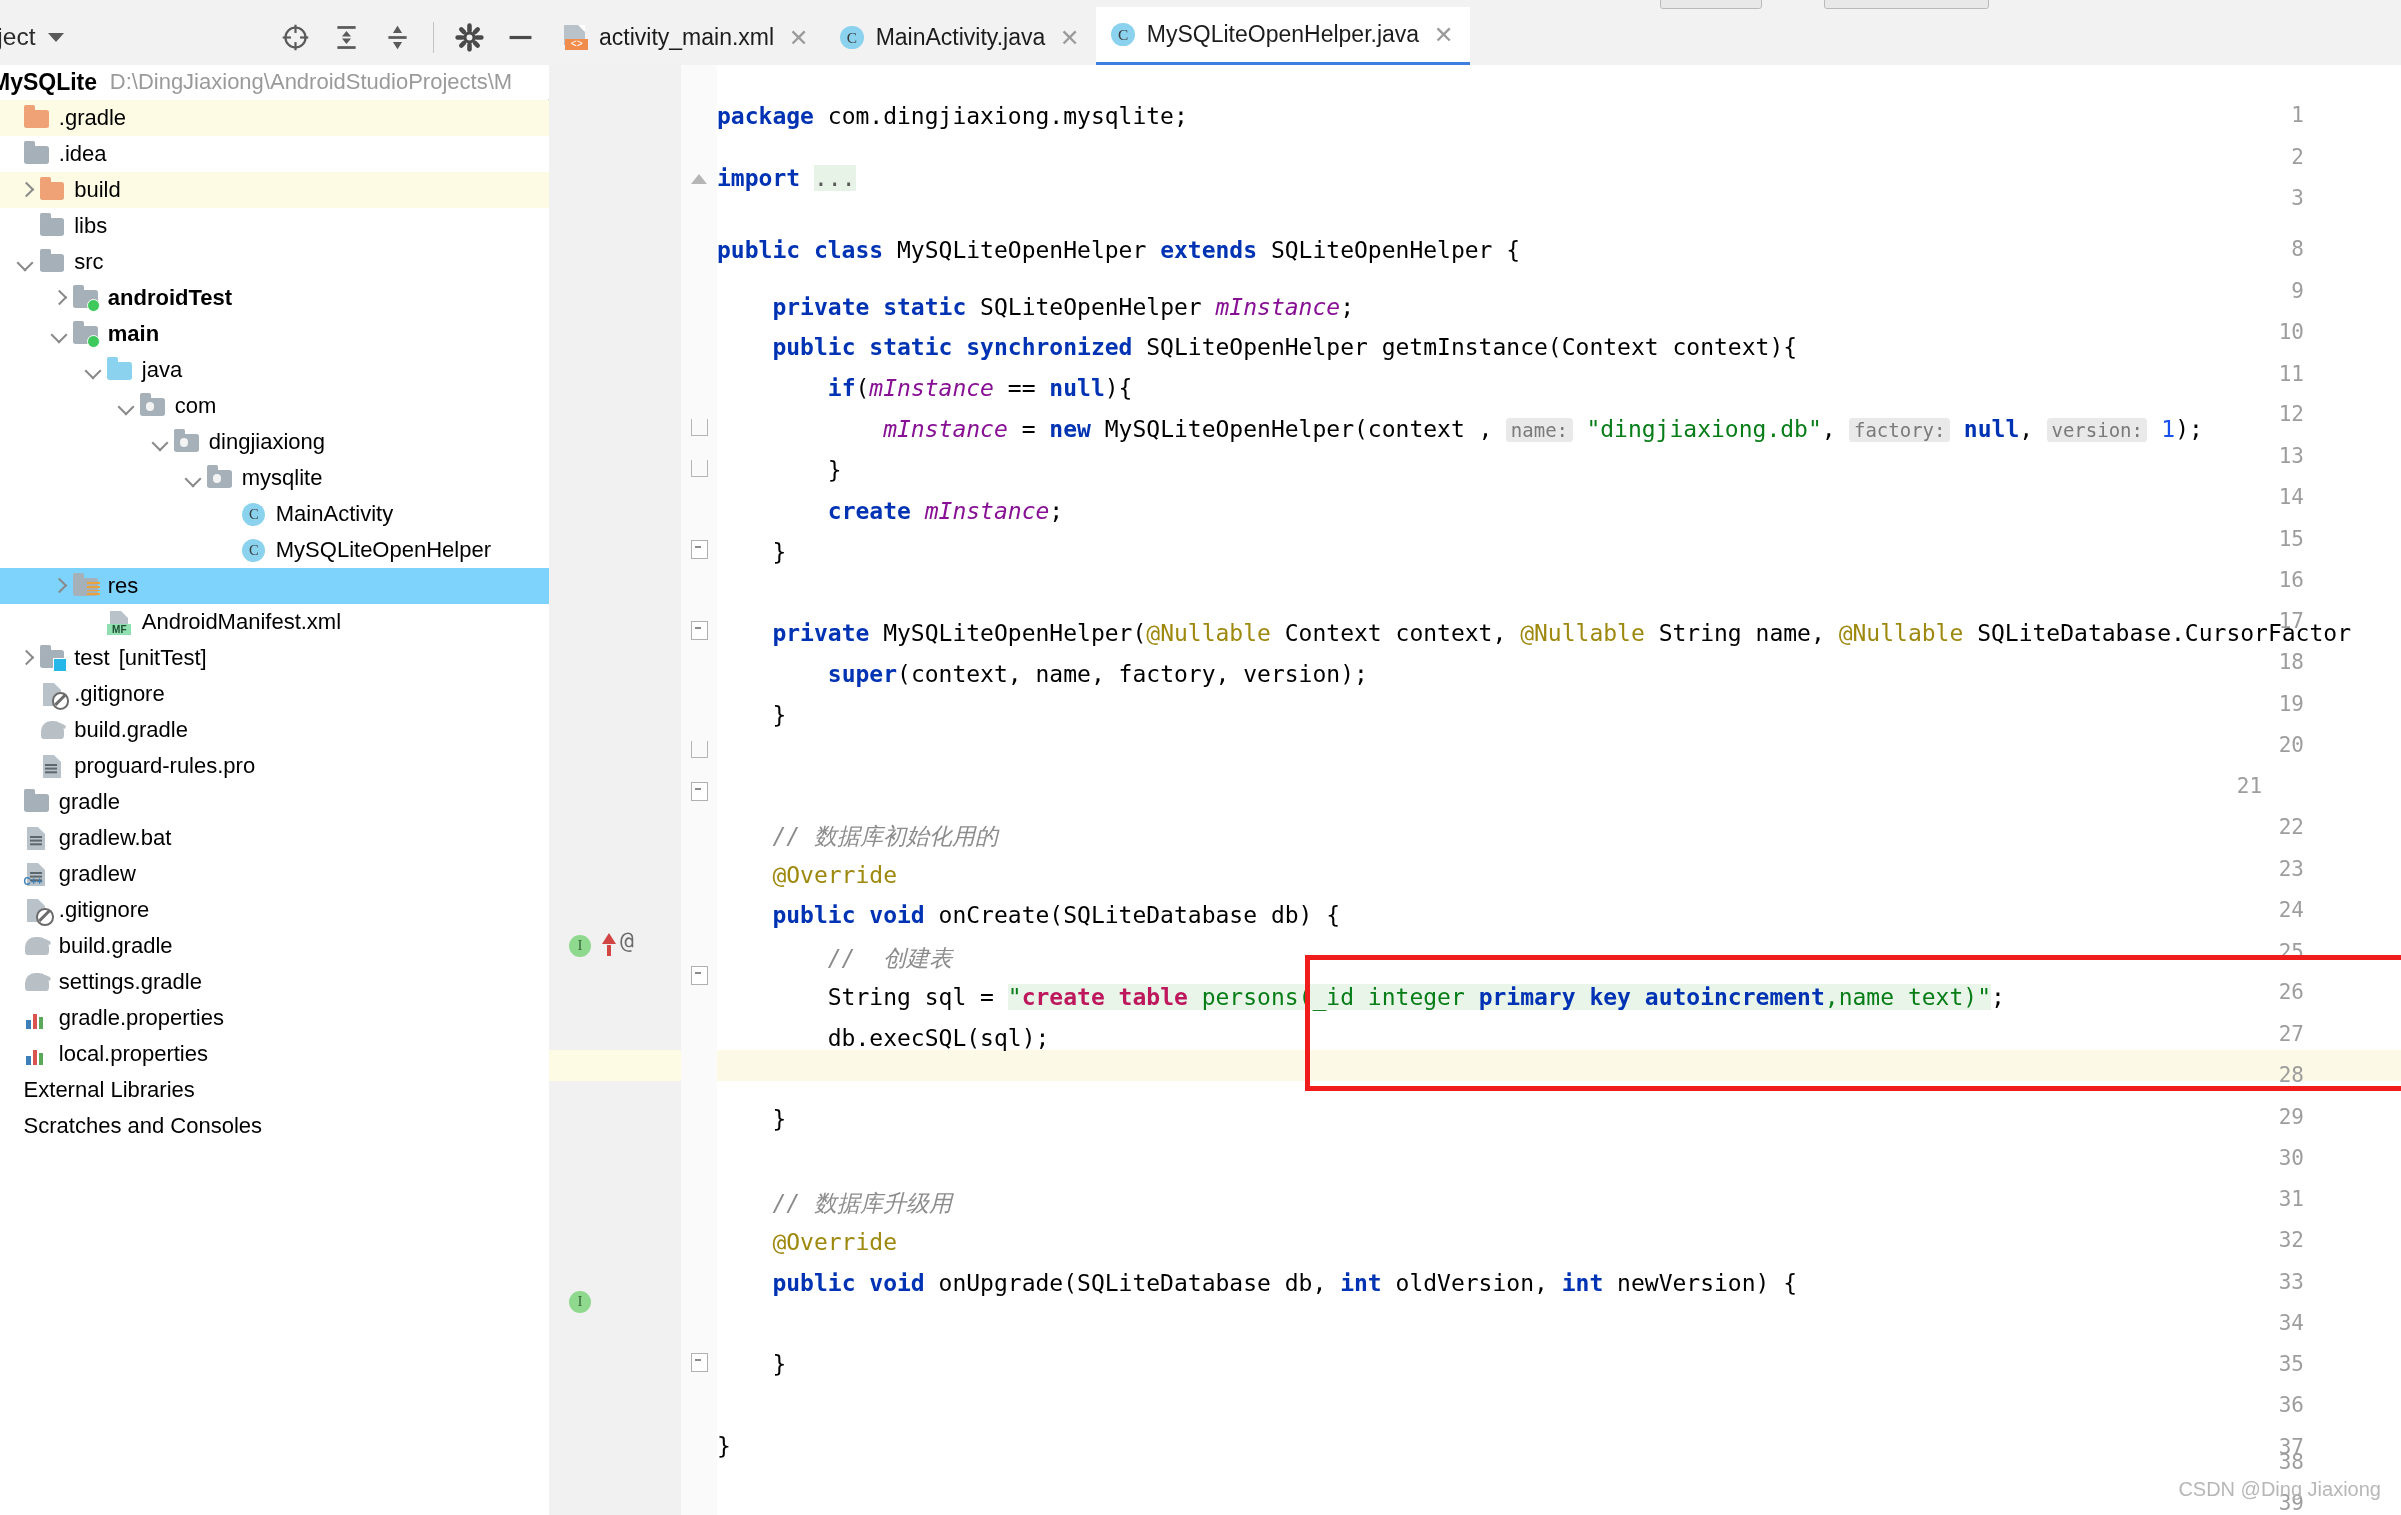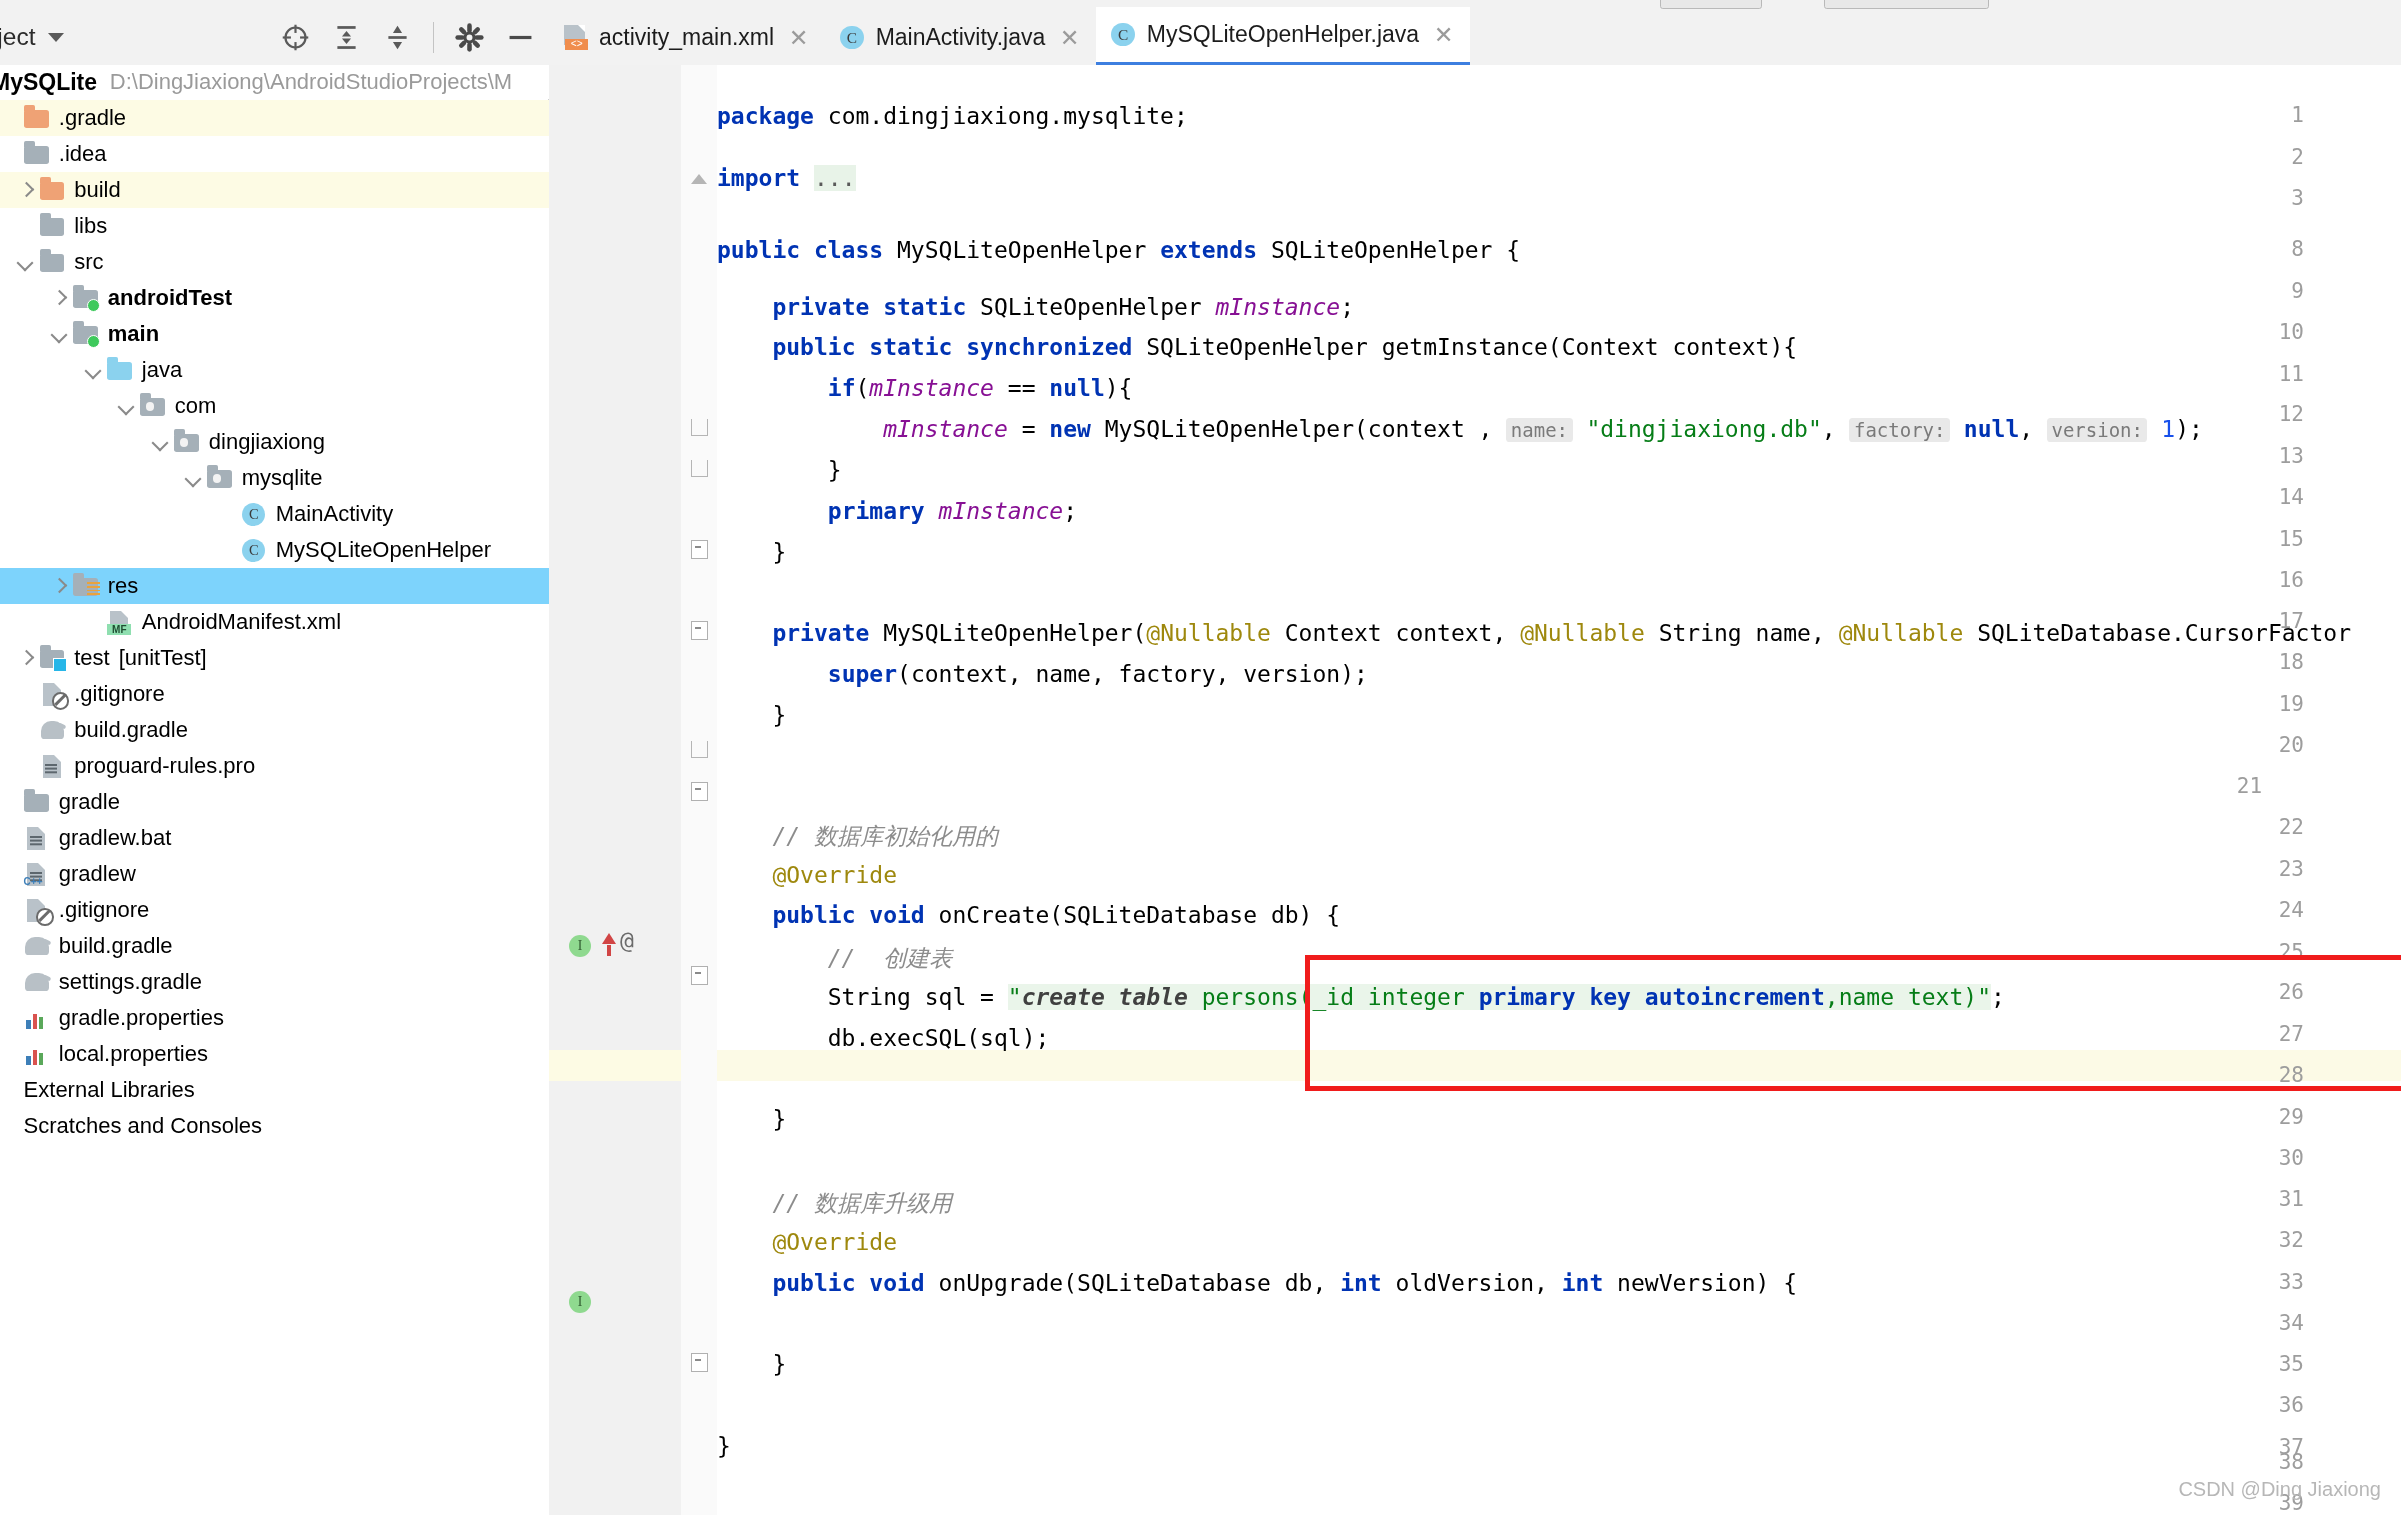--- a/index.html
+++ b/index.html
@@ -591,32 +591,32 @@
 
     <div class="codeline" style="top:100px;"><span class="kw">import</span> <span class="imphl" style="color:#5a5a5a;">...</span></div>
 
     <div class="codeline" style="top:172px;"><span class="kw">public class</span> MySQLiteOpenHelper <span class="kw">extends</span> SQLiteOpenHelper {</div>
 
     <div class="codeline" style="top:229px;">    <span class="kw">private static</span> SQLiteOpenHelper <span class="fld">mInstance</span>;</div>
     <div class="codeline" style="top:269px;">    <span class="kw">public static synchronized</span> SQLiteOpenHelper getmInstance(Context context){</div>
     <div class="codeline" style="top:310px;">        <span class="kw">if</span>(<span class="fld">mInstance</span> == <span class="kw">null</span>){</div>
     <div class="codeline" style="top:351px;">            <span class="fld">mInstance</span> = <span class="kw">new</span> MySQLiteOpenHelper(context , <span class="hint">name:</span> <span class="str">"dingjiaxiong.db"</span>, <span class="hint">factory:</span> <span class="kw">null</span>, <span class="hint">version:</span> <span class="num">1</span>);</div>
     <div class="codeline" style="top:392px;">        }</div>
-    <div class="codeline" style="top:433px;">        <span class="kw">primary</span> <span class="fld">mInstance</span>;</div>
+    <div class="codeline" style="top:433px;">        <span class="kw">create</span> <span class="fld">mInstance</span>;</div>
     <div class="codeline" style="top:474px;">    }</div>
 
     <div class="codeline" style="top:555px;">    <span class="kw">private</span> MySQLiteOpenHelper(<span class="anno">@Nullable</span> Context context, <span class="anno">@Nullable</span> String name, <span class="anno">@Nullable</span> SQLiteDatabase.CursorFactor</div>
     <div class="codeline" style="top:596px;">        <span class="kw">super</span>(context, name, factory, version);</div>
     <div class="codeline" style="top:637px;">    }</div>
 
     <div class="codeline cmt" style="top:756px;">    // 数据库初始化用的</div>
     <div class="codeline anno" style="top:797px;">    @Override</div>
     <div class="codeline" style="top:837px;">    <span class="kw">public void</span> onCreate(SQLiteDatabase db) {</div>
     <div class="codeline cmt" style="top:878px;">        //  创建表</div>
-    <div class="codeline" style="top:919px;">        String sql = <span class="str sqlhl">"<span class="kw" style="color:#404040;font-style:italic;">create table</span> persons(_id integer <span class="kw" style="color:#0033b3;">primary key autoincrement</span>,name text)"</span>;</div>
+    <div class="codeline" style="top:919px;">        String sql = <span class="str sqlhl">"<span class="kw" style="color:#be185d;">create table</span> persons(_id integer <span class="kw" style="color:#0033b3;">primary key autoincrement</span>,name text)"</span>;</div>
     <div class="codeline" style="top:960px;">        db.execSQL(sql);</div>
 
     <div class="codeline" style="top:1041px;">    }</div>
 
     <div class="codeline cmt" style="top:1123px;">    // 数据库升级用</div>
     <div class="codeline anno" style="top:1164px;">    @Override</div>
     <div class="codeline" style="top:1205px;">    <span class="kw">public void</span> onUpgrade(SQLiteDatabase db, <span class="kw">int</span> oldVersion, <span class="kw">int</span> newVersion) {</div>
 
     <div class="codeline" style="top:1286px;">    }</div>
 

